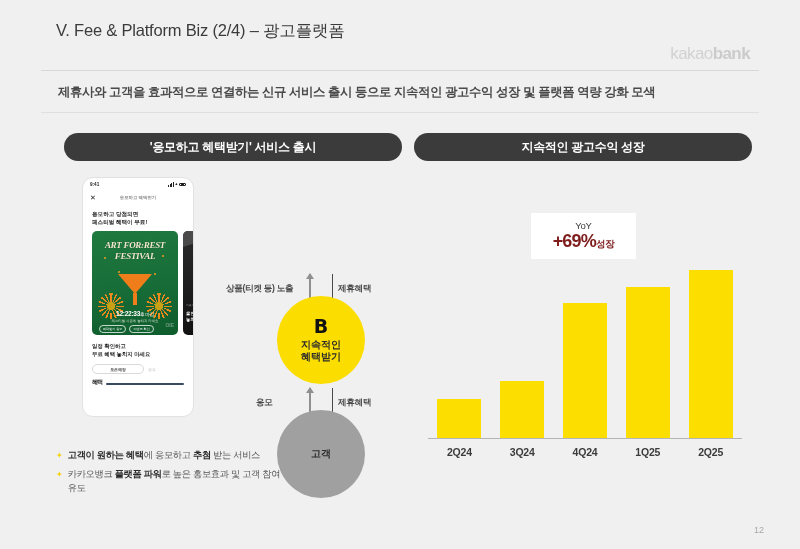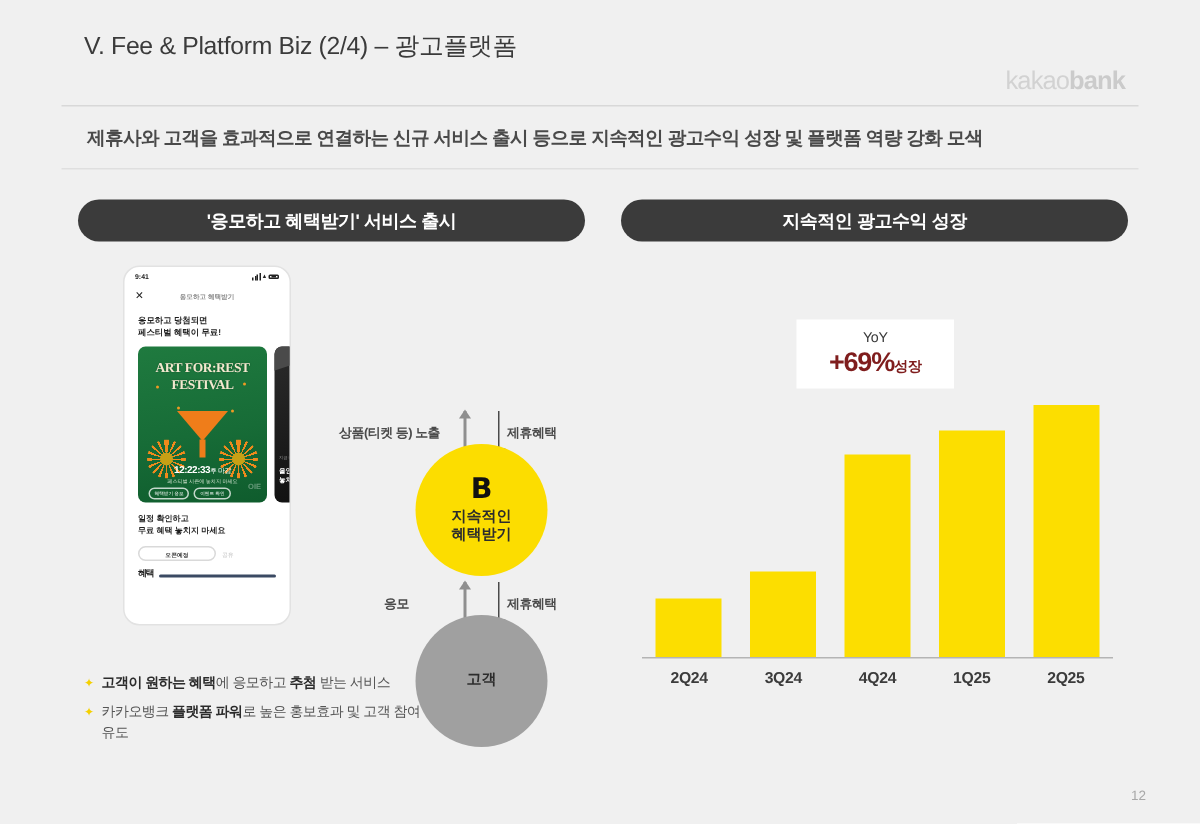--- a/index.html
+++ b/index.html
@@ -39,21 +39,21 @@
     position: absolute; left: 41px; top: 112px; width: 718px; height: 1px;
     background: #dfdfdf;
   }
   
   .pill {
     position: absolute; height: 28px; border-radius: 14px;
     background: #3b3b3b; color: #ffffff;
     display: flex; align-items: center; justify-content: center;
     font-size: 12px; font-weight: bold; letter-spacing: -0.3px;
   }
-  .pill-left  { left: 52px;  top: 133px; width: 338px; }
+  .pill-left  { left: 64px;  top: 133px; width: 338px; }
   .pill-right { left: 414px; top: 133px; width: 338px; }
   
   .phone {
     position: absolute; left: 82px; top: 177px;
     width: 112px; height: 240px;
     background: #ffffff;
     border: 1px solid #e2e2e2;
     border-radius: 11px;
     overflow: hidden;
   }
@@ -89,21 +89,21 @@
   .poster {
     position: absolute; left: 9px; top: 0;
     width: 86px; height: 104px; border-radius: 5px;
     background: linear-gradient(170deg,#1f7a3f 0%, #176c37 55%, #0f5c2d 100%);
     overflow: hidden;
   }
   .poster-title {
     position: absolute; left: 0; right: 0; top: 9px;
     text-align: center; color: #f2e9cf;
     font-family: "Liberation Serif", "DejaVu Serif", serif;
-    font-weight: bold;
+    font-style: italic; font-weight: bold;
     font-size: 9px; line-height: 1.25; letter-spacing: -0.3px;
     text-shadow: 0 0 1px rgba(0,0,0,.4);
   }
   .poster-cup {
     position: absolute; left: 50%; top: 43px; transform: translateX(-50%);
     width: 0; height: 0;
     border-left: 17px solid transparent;
     border-right: 17px solid transparent;
     border-top: 20px solid #ef7d1a;
   }

